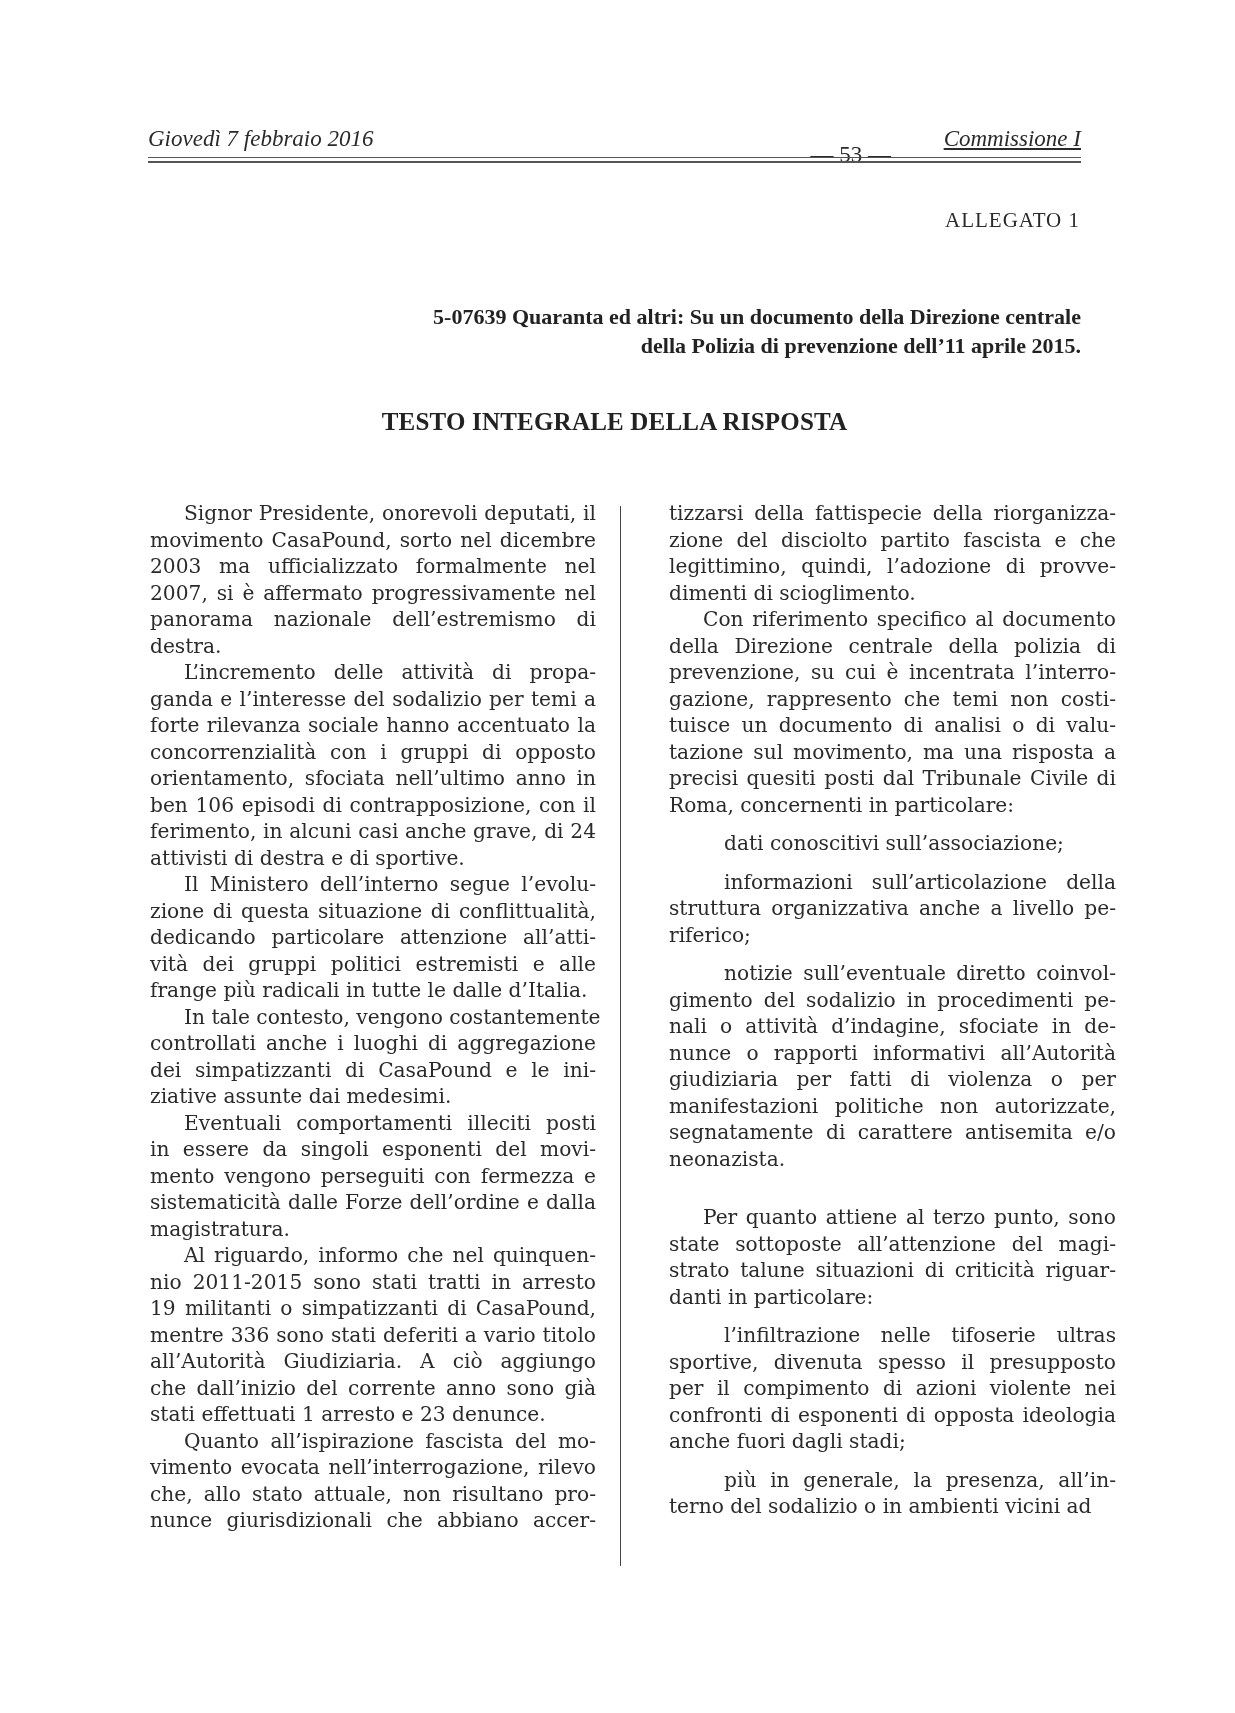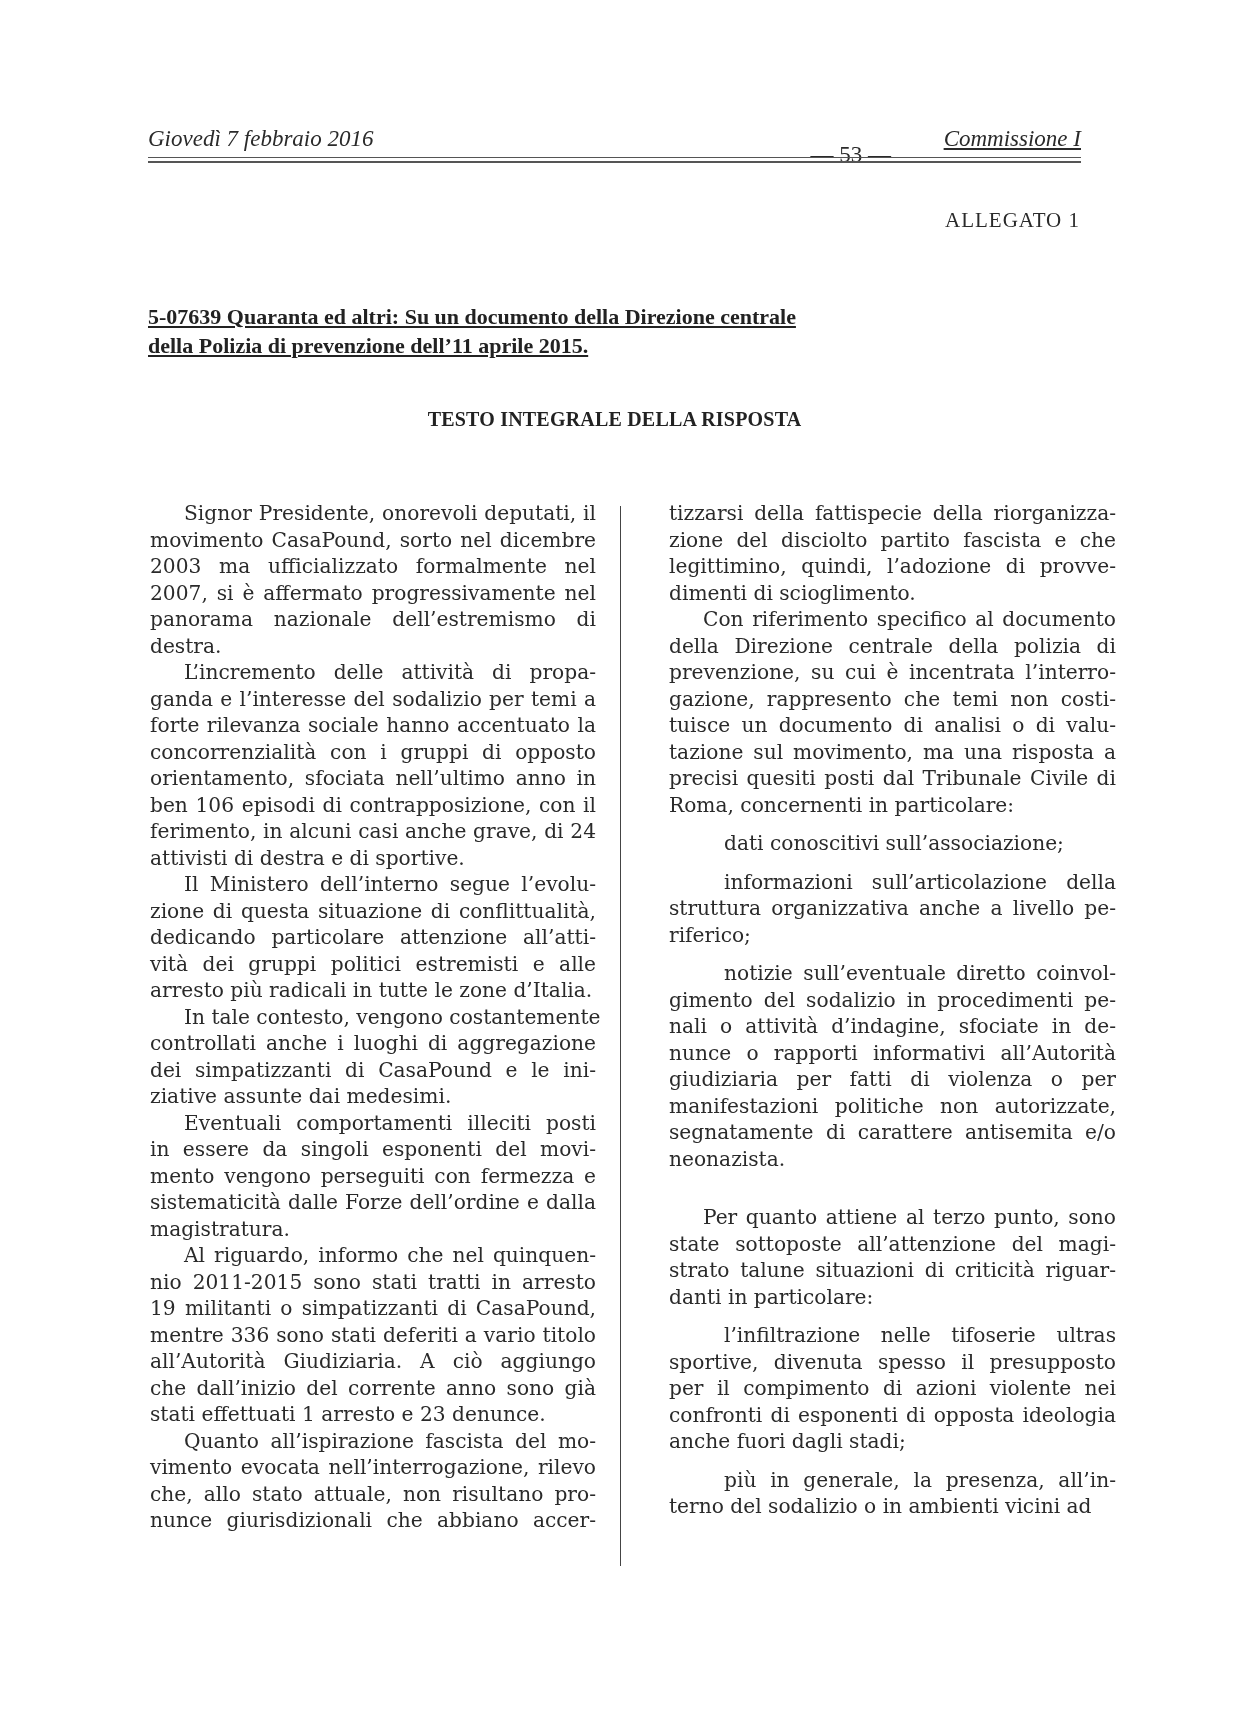--- a/index.html
+++ b/index.html
@@ -13,24 +13,24 @@
   .running-header .center { position: absolute; left: 0; width: 100%; text-align: right; top: 16px; font-style: normal; font-family: Liberation Serif, serif; }
   .running-header .center span { display:inline-block; margin-right: 190px; }
   .running-header .right { position: absolute; right: 0; top: 0; text-decoration: underline; }
   .header-rule { position: absolute; left: 148px; width: 933px; height: 0; border-top: 1px solid #555; }
   .header-rule.r1 { top: 157px; }
   .header-rule.r2 { top: 161px; border-top: 2px solid #555; }
 
   .allegato { position: absolute; right: 155px; top: 208px; font-family: "Liberation Serif", serif;
               font-size: 21px; letter-spacing: 1px; }
 
-  .title { position: absolute; left: 148px; width: 933px; top: 302px; text-align: left;
-           font-family: "Liberation Serif", serif; font-weight: bold; font-size: 22px; line-height: 29px; color: #222; text-decoration: underline; }
+  .title { position: absolute; left: 148px; width: 933px; top: 302px; text-align: right;
+           font-family: "Liberation Serif", serif; font-weight: bold; font-size: 22px; line-height: 29px; color: #222; }
   .subtitle { position: absolute; left: 148px; width: 933px; top: 408px; text-align: center;
-              font-family: "Liberation Serif", serif; font-weight: bold; font-size: 20px; letter-spacing: 0.2px; color: #222; }
+              font-family: "Liberation Serif", serif; font-weight: bold; font-size: 25px; letter-spacing: 0.2px; color: #222; }
 
   .col { position: absolute; top: 500px; width: 446px; font-size: 20.2px; line-height: 26.5px; }
   .col.left { left: 150px; }
   .col.right { left: 633px; width: 447px; margin-left: 36px; }
   .col-divider { position: absolute; left: 620px; top: 506px; width: 0; height: 1060px; border-left: 1.5px solid #444; }
 
   .line { display: block; white-space: nowrap; text-align: justify; text-align-last: justify; height: 26.5px; }
   .line.last { text-align-last: left; }
   .line.indent { padding-left: 34px; }
   .line.indent2 { padding-left: 55px; }
@@ -76,21 +76,21 @@
         <span class="line">orientamento, sfociata nell’ultimo anno in</span>
         <span class="line">ben 106 episodi di contrapposizione, con il</span>
         <span class="line">ferimento, in alcuni casi anche grave, di 24</span>
         <span class="line last">attivisti di destra e di sportive.</span>
       </div>
       <div>
         <span class="line indent">Il Ministero dell’interno segue l’evolu-</span>
         <span class="line">zione di questa situazione di conflittualità,</span>
         <span class="line">dedicando particolare attenzione all’atti-</span>
         <span class="line">vità dei gruppi politici estremisti e alle</span>
-        <span class="line last">arresto più radicali in tutte le zone d’Italia.</span>
+        <span class="line last">frange più radicali in tutte le dalle d’Italia.</span>
       </div>
       <div>
         <span class="line indent">In tale contesto, vengono costantemente</span>
         <span class="line">controllati anche i luoghi di aggregazione</span>
         <span class="line">dei simpatizzanti di CasaPound e le ini-</span>
         <span class="line last">ziative assunte dai medesimi.</span>
       </div>
       <div>
         <span class="line indent">Eventuali comportamenti illeciti posti</span>
         <span class="line">in essere da singoli esponenti del movi-</span>

